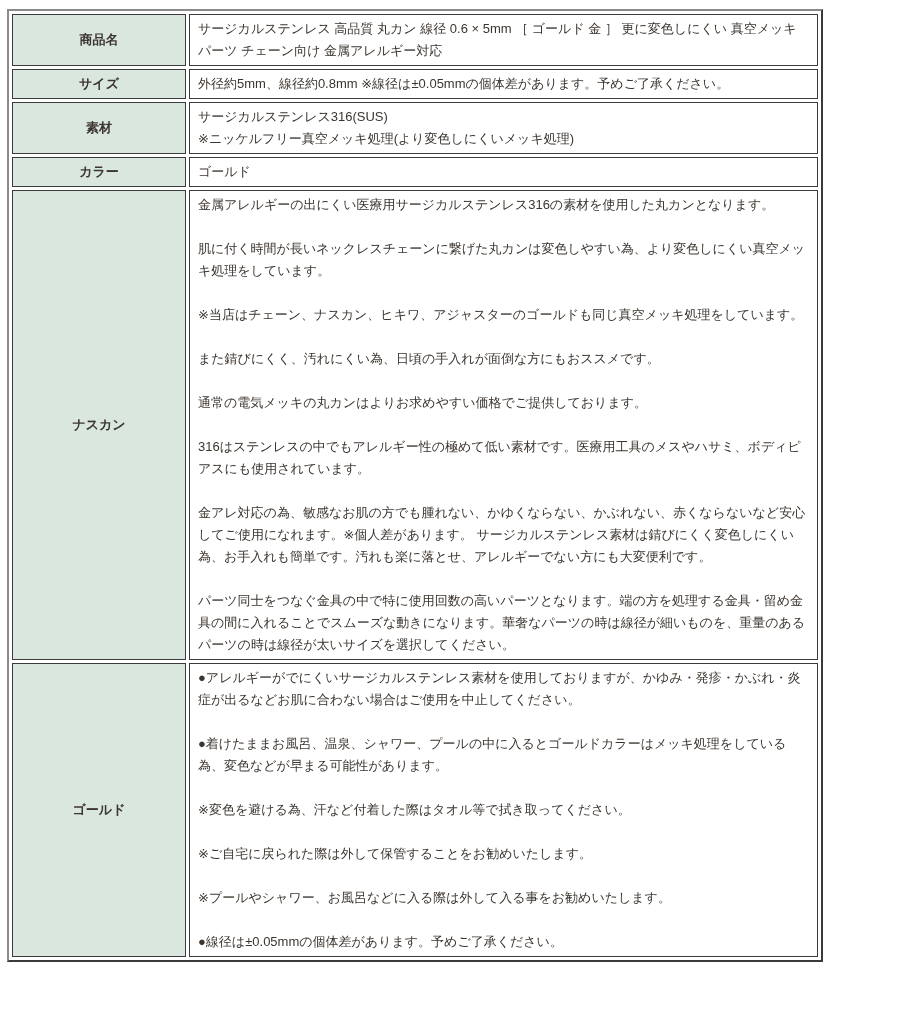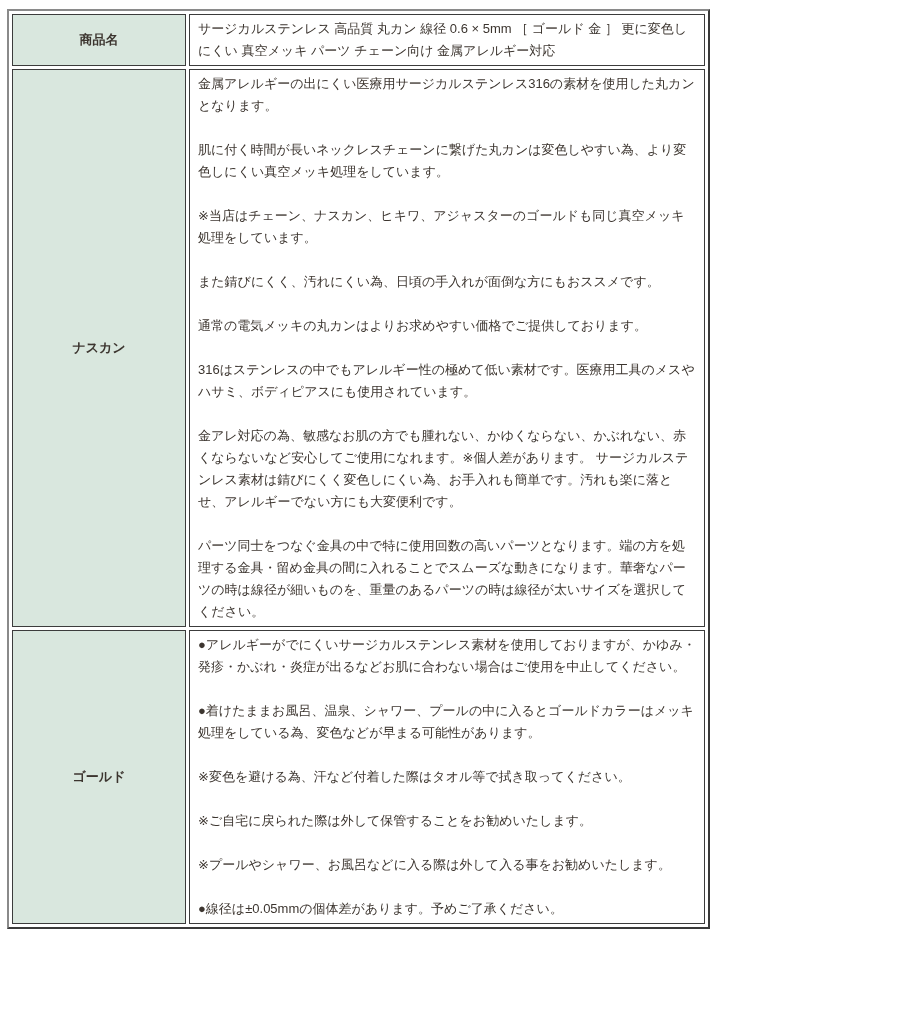--- a/index.html
+++ b/index.html
@@ -15,21 +15,21 @@
     margin:0;
     padding:0;
     background:var(--page-bg);
   }
   body{
     padding:9px 8px 8px 7px;
     font-family:"Liberation Sans","DejaVu Sans",sans-serif;
     color:var(--text);
   }
   table.spec{
-    width:703px;
+    width:816px;
     border-collapse:separate;
     border-spacing:3px;
     background:var(--page-bg);
     border-style:solid;
     border-width:2px;
     border-top-color:var(--outer-border-light);
     border-left-color:var(--outer-border-light);
     border-right-color:var(--outer-border-dark);
     border-bottom-color:var(--outer-border-dark);
     font-size:13px;
@@ -57,22 +57,35 @@
 </head>
 <body>
 
 <table class="spec">
   <tbody>
   <tr>
     <th class="label-cell">商品名</th>
     <td class="content-cell">サージカルステンレス 高品質 丸カン 線径 0.6 × 5mm ［ ゴールド 金 ］ 更に変色しにくい 真空メッキ パーツ チェーン向け 金属アレルギー対応</td>
   </tr>
 
+  <tr>
+    <th class="label-cell">サイズ</th>
+    <td class="content-cell">外径約5mm、線径約0.8mm ※線径は±0.05mmの個体差があります。予めご了承ください。</td>
+  </tr>
 
+  <tr>
+    <th class="label-cell">素材</th>
+    <td class="content-cell">サージカルステンレス316(SUS)
+※ニッケルフリー真空メッキ処理(より変色しにくいメッキ処理)</td>
+  </tr>
 
+  <tr>
+    <th class="label-cell">カラー</th>
+    <td class="content-cell">ゴールド</td>
+  </tr>
 
   <tr>
     <th class="label-cell">ナスカン</th>
     <td class="content-cell">金属アレルギーの出にくい医療用サージカルステンレス316の素材を使用した丸カンとなります。
 
 肌に付く時間が長いネックレスチェーンに繋げた丸カンは変色しやすい為、より変色しにくい真空メッキ処理をしています。
 
 ※当店はチェーン、ナスカン、ヒキワ、アジャスターのゴールドも同じ真空メッキ処理をしています。
 
 また錆びにくく、汚れにくい為、日頃の手入れが面倒な方にもおススメです。

